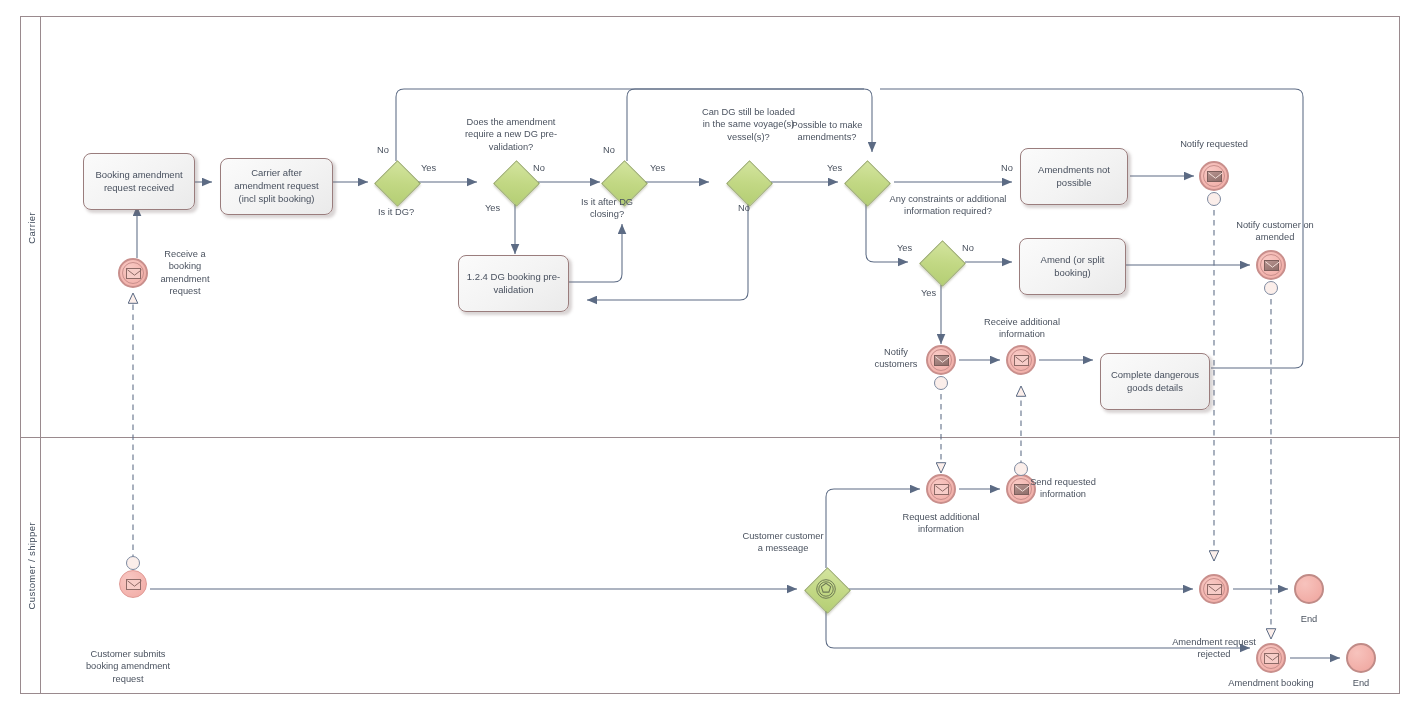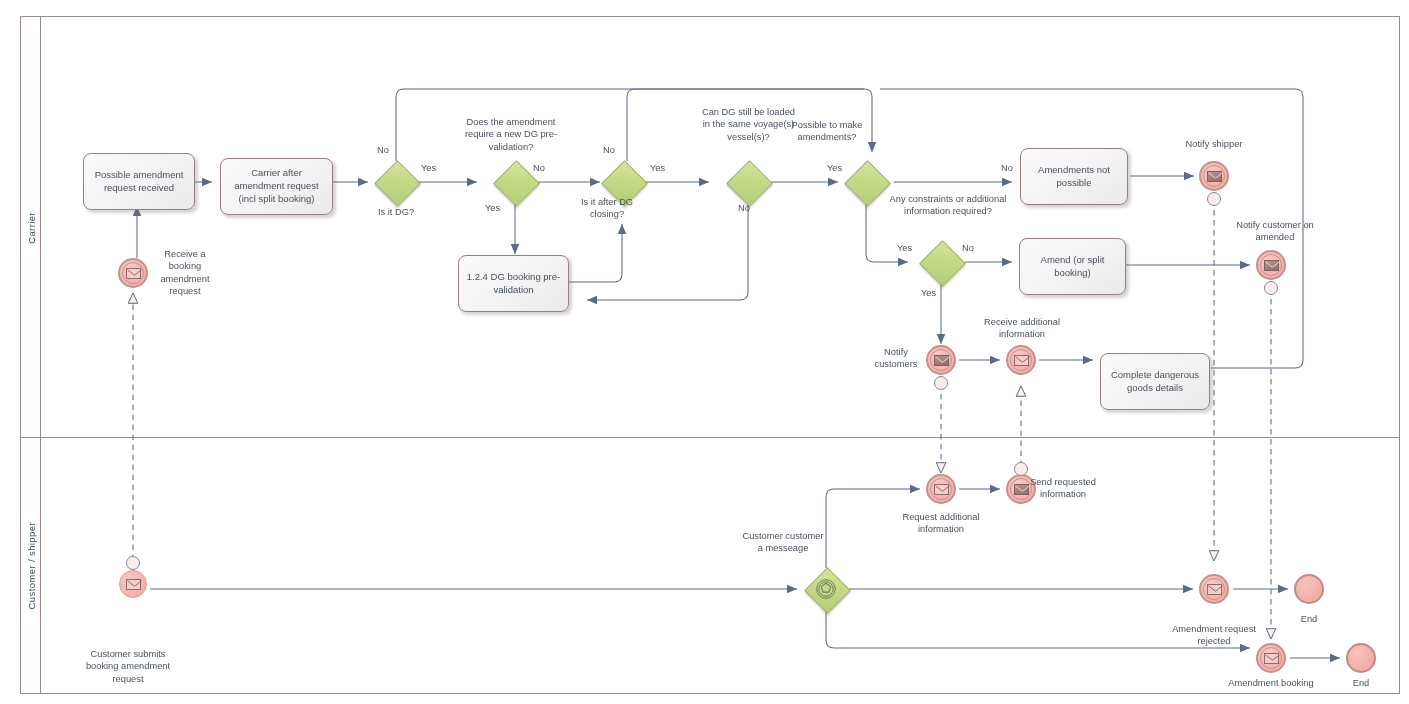--- a/index.html
+++ b/index.html
@@ -147,21 +147,21 @@
       <path d="M849,589 L1193,589" marker-end="url(#arw)"></path>
 
       <path d="M1233,589 L1288,589" marker-end="url(#arw)"></path>
 
       <path d="M826,611 L826,640 Q826,648 834,648 L1250,648" marker-end="url(#arw)"></path>
 
       <path d="M1290,658 L1340,658" marker-end="url(#arw)"></path>
     </g>
   </svg>
 
-  <div class="task" style="left:83px;top:153px;width:112px;height:57px;">Possible amendment request received</div>
+  <div class="task" style="left:83px;top:153px;width:112px;height:57px;">Booking amendment request received</div>
 
   <div class="task" style="left:220px;top:158px;width:113px;height:57px;">Carrier after amendment request (incl split booking)</div>
 
   <div class="task" style="left:458px;top:255px;width:111px;height:57px;">1.2.4 DG booking pre-validation</div>
 
   <div class="task" style="left:1019px;top:238px;width:107px;height:57px;">Amend (or split booking)</div>
 
   <div class="task" style="left:1020px;top:148px;width:108px;height:57px;">Amendments not possible</div>
 
   <div class="task" style="left:1100px;top:353px;width:110px;height:57px;">Complete dangerous goods details</div>
@@ -216,21 +216,21 @@
   <div class="lbl" style="left:147px;top:248px;width:76px;">Receive a booking amendment request</div>
 
   <div class="ev inter" style="left:1199px;top:161px;">
     <div class="env dark">
       <svg width="15" height="11" viewBox="0 0 15 11">
           <path d="M0.5,0.8 L7.5,6.2 L14.5,0.8" fill="none" stroke="#f2ded9" stroke-width="1"></path>
         </svg>
     </div>
   </div>
   <div class="att" style="left:1207px;top:192px;"></div>
-  <div class="lbl" style="left:1169px;top:138px;width:90px;">Notify shipper</div>
+  <div class="lbl" style="left:1169px;top:138px;width:90px;">Notify requested</div>
 
   <div class="ev inter" style="left:1256px;top:250px;">
     <div class="env dark">
       <svg width="15" height="11" viewBox="0 0 15 11">
           <path d="M0.5,0.8 L7.5,6.2 L14.5,0.8" fill="none" stroke="#f2ded9" stroke-width="1"></path>
         </svg>
     </div>
   </div>
   <div class="att" style="left:1264px;top:281px;"></div>
   <div class="lbl" style="left:1232px;top:219px;width:86px;">Notify customer on amended</div>
@@ -283,21 +283,21 @@
   <div class="att" style="left:1014px;top:462px;"></div>
   <div class="lbl" style="left:1028px;top:476px;width:70px;">Send requested information</div>
 
   <div class="ev inter" style="left:1199px;top:574px;">
     <div class="env light">
       <svg width="15" height="11" viewBox="0 0 15 11">
           <path d="M0.5,0.8 L7.5,6.2 L14.5,0.8" fill="none" stroke="#8d6a66" stroke-width="1"></path>
         </svg>
     </div>
   </div>
-  <div class="lbl" style="left:1172px;top:623px;width:84px;">Amendment request rejected</div>
+  <div class="lbl" style="left:1172px;top:636px;width:84px;">Amendment request rejected</div>
 
   <div class="ev inter" style="left:1256px;top:643px;">
     <div class="env light">
       <svg width="15" height="11" viewBox="0 0 15 11">
           <path d="M0.5,0.8 L7.5,6.2 L14.5,0.8" fill="none" stroke="#8d6a66" stroke-width="1"></path>
         </svg>
     </div>
   </div>
   <div class="lbl" style="left:1227px;top:677px;width:88px;">Amendment booking</div>
 

